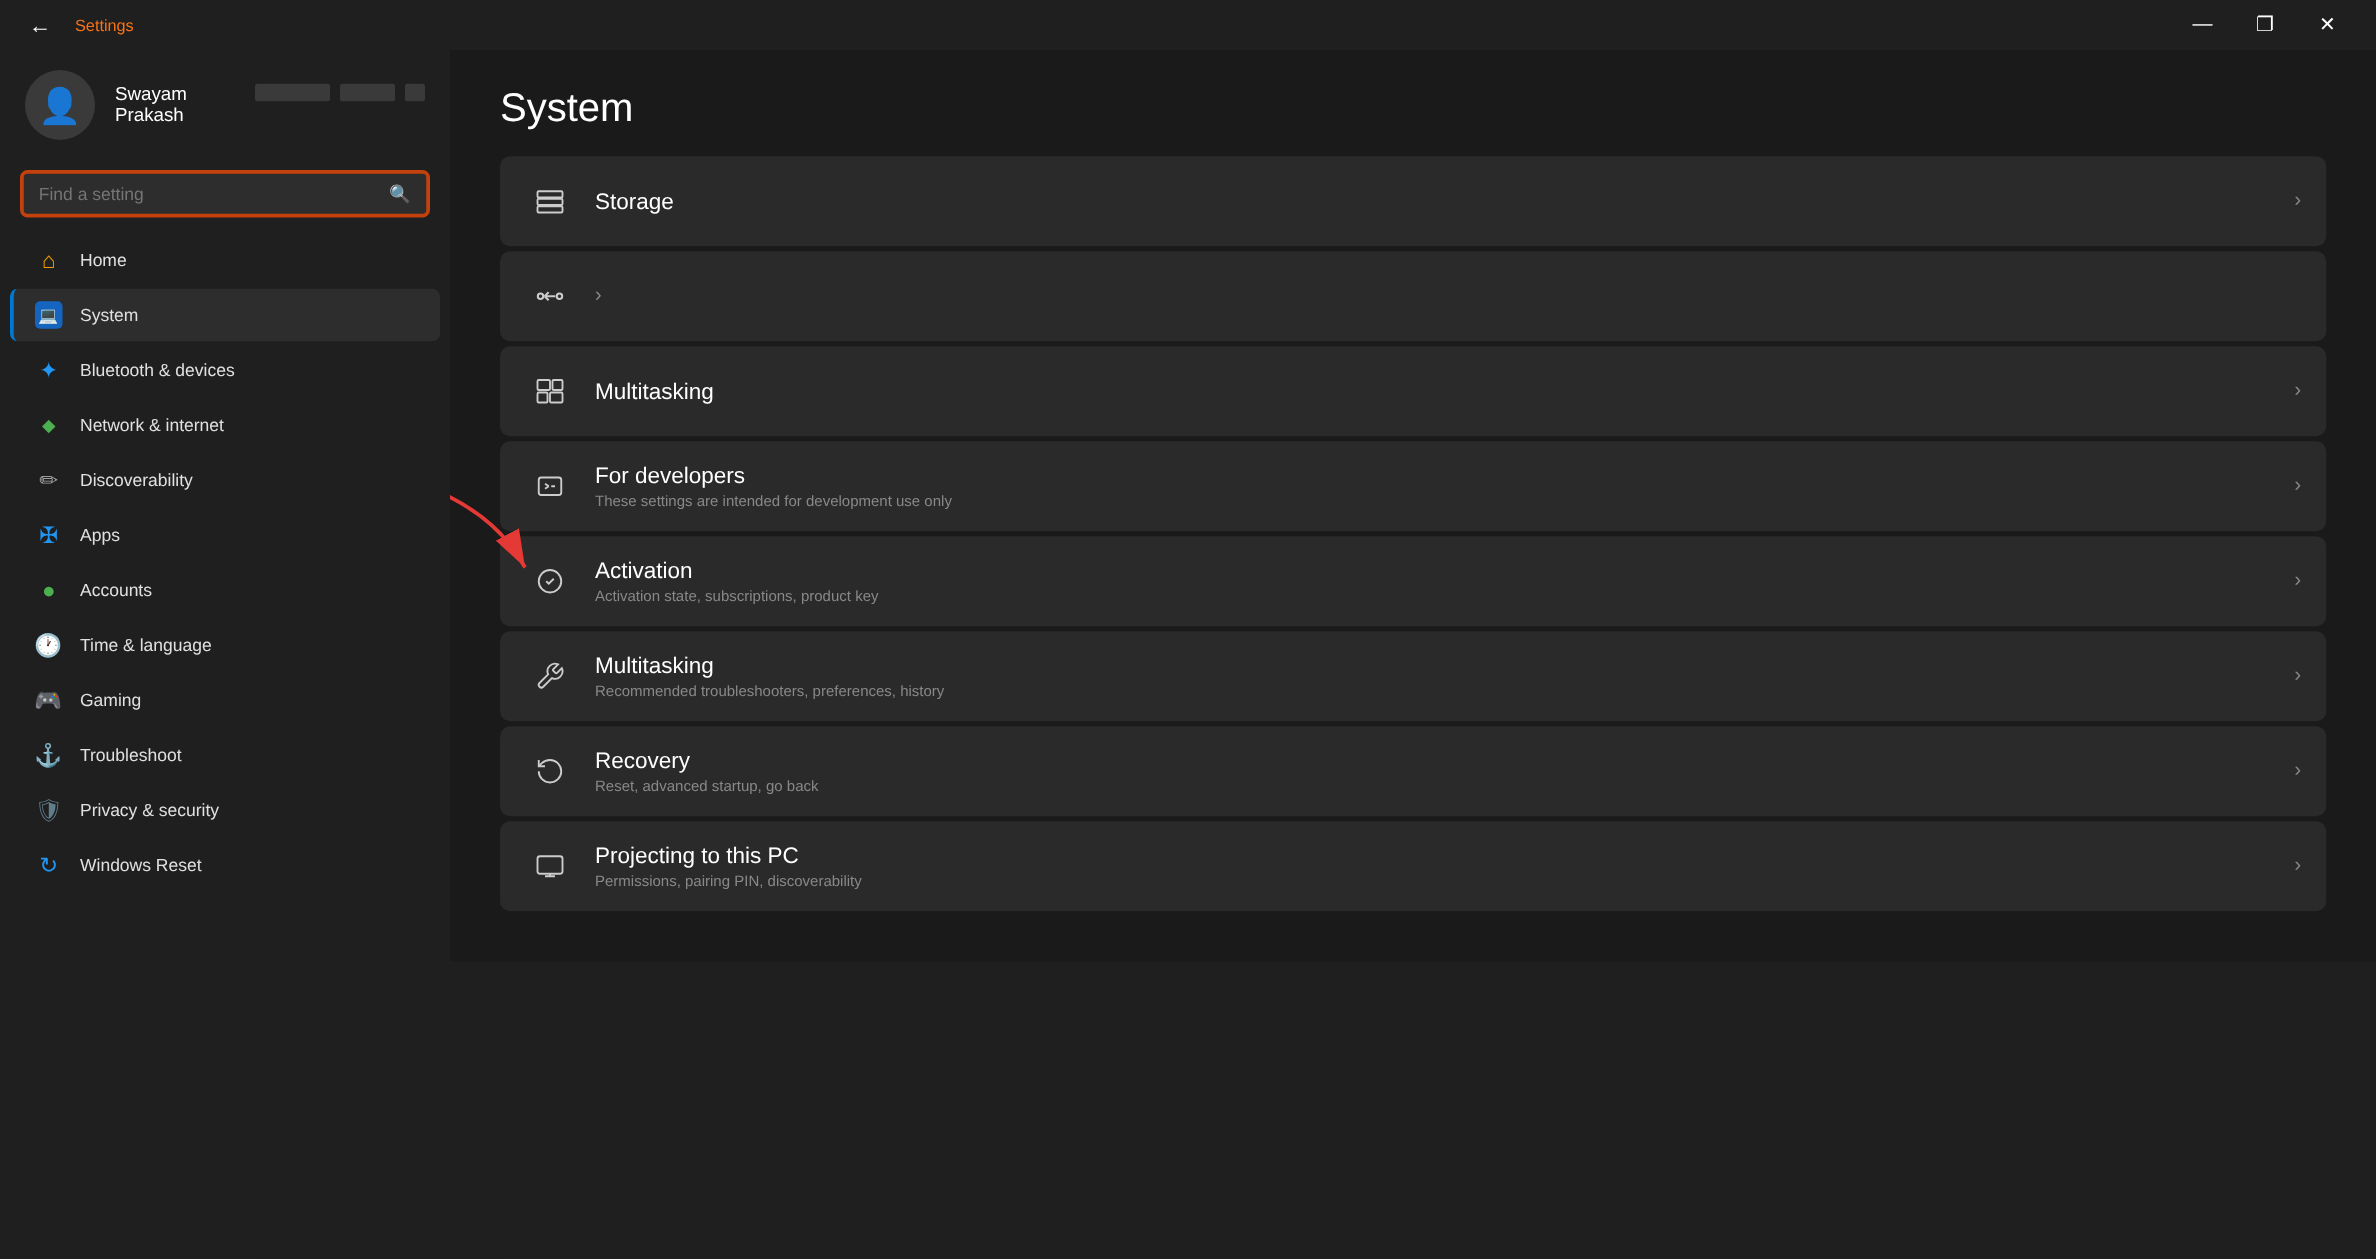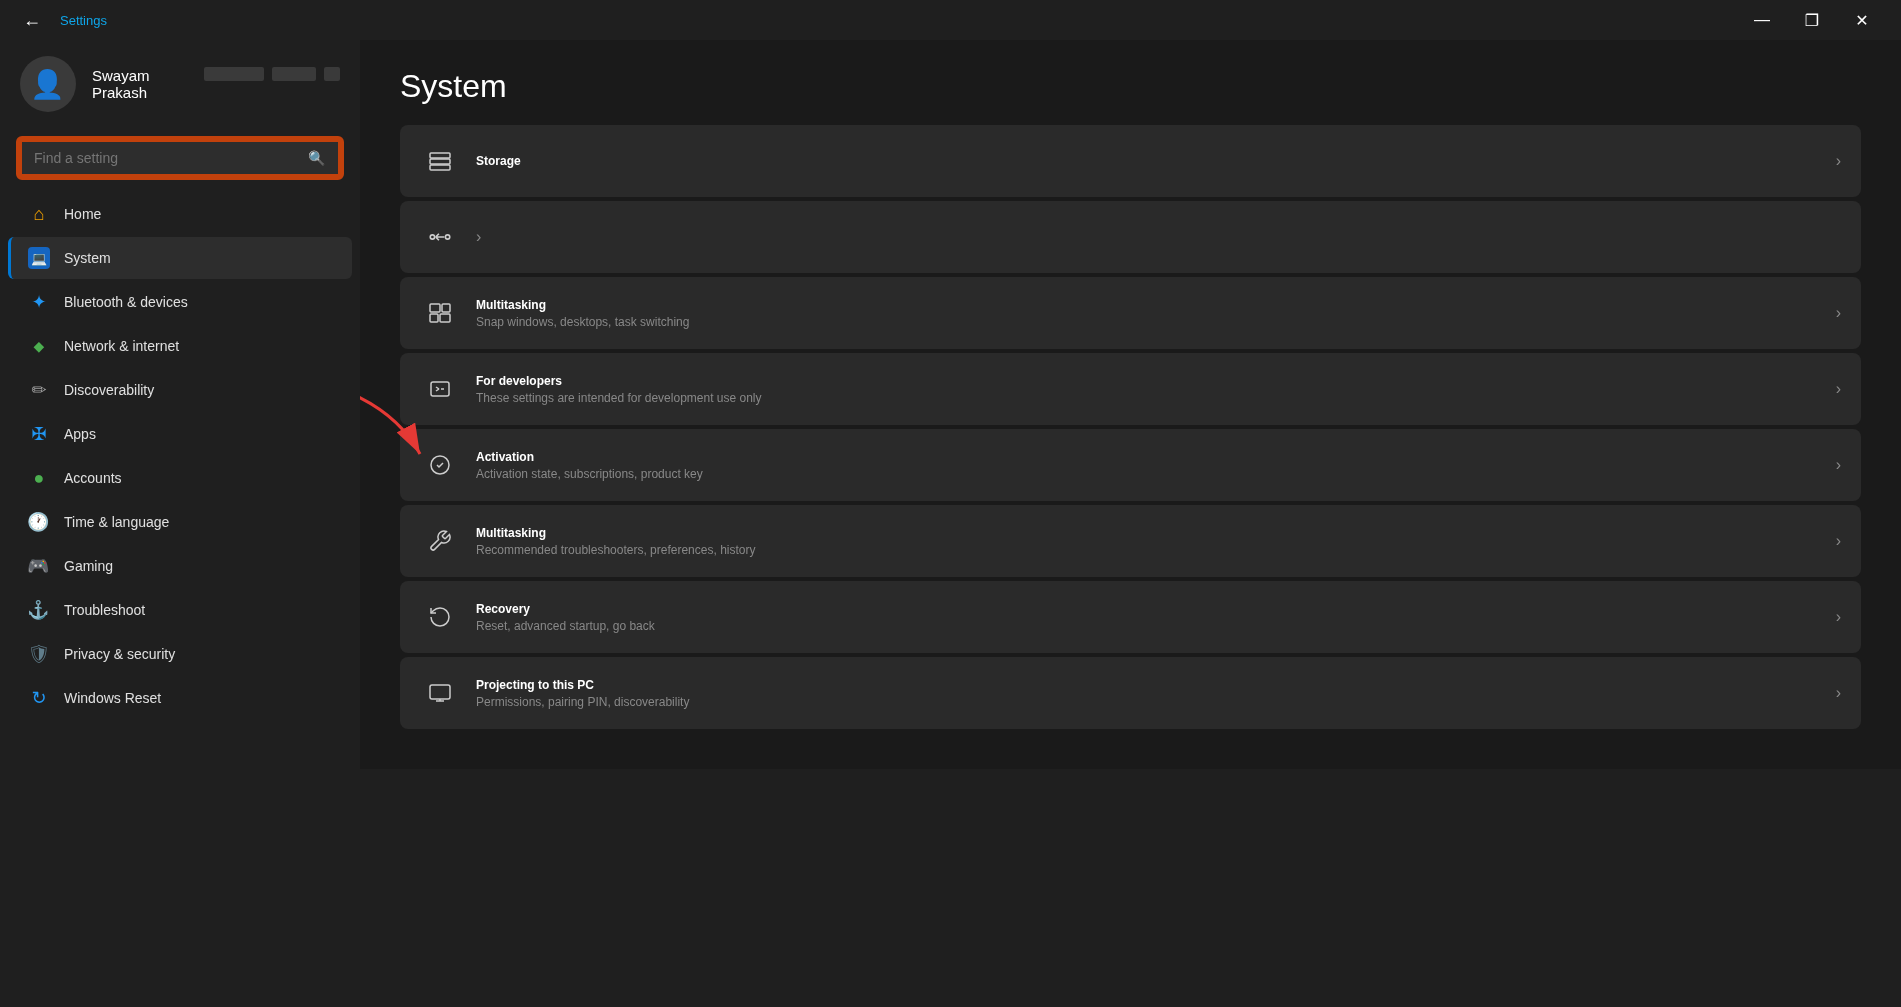--- a/index.html
+++ b/index.html
@@ -22,21 +22,21 @@
       background: #1f1f1f;
       height: 40px;
     }
     .title-bar-left {
       display: flex;
       align-items: center;
       gap: 12px;
     }
     .title-bar-title {
       font-size: 13px;
-      color: #0ea5e9;
+      color: #f97316;
     }
     .title-bar-controls {
       display: flex;
       gap: 4px;
     }
     .title-bar-btn {
       width: 46px;
       height: 32px;
       background: transparent;
       border: none;
@@ -115,21 +115,21 @@
       background: #3a3a3a;
       border-radius: 2px;
     }
     .badge-long { width: 60px; }
     .badge-medium { width: 44px; }
     .badge-small { width: 16px; }
 
     .search-box {
       margin: 4px 16px 12px 16px;
       background: #2d2d2d;
-      border: 6px solid #c2410c;
+      border: 3px solid #c2410c;
       border-radius: 6px;
       display: flex;
       align-items: center;
       padding: 8px 12px;
       gap: 8px;
       cursor: text;
     }
     .search-input {
       background: transparent;
       border: none;
@@ -215,22 +215,22 @@
       color: #cccccc;
       flex-shrink: 0;
     }
     .settings-item-text {
       flex: 1;
       display: flex;
       flex-direction: column;
       gap: 3px;
     }
     .settings-item-title {
-      font-size: 12px;
-      font-weight: 700;
+      font-size: 18px;
+      font-weight: 400;
       color: #ffffff;
     }
     .settings-item-desc {
       font-size: 12px;
       color: #888888;
     }
     .settings-item-arrow {
       color: #888888;
       font-size: 16px;
     }
@@ -364,21 +364,20 @@
           <div class="settings-item-icon">
             <svg width="24" height="24" viewBox="0 0 24 24" fill="none" stroke="#ccc" stroke-width="1.5">
               <rect x="2" y="3" width="10" height="8" rx="1"></rect>
               <rect x="14" y="3" width="8" height="8" rx="1"></rect>
               <rect x="2" y="13" width="8" height="8" rx="1"></rect>
               <rect x="12" y="13" width="10" height="8" rx="1"></rect>
             </svg>
           </div>
           <div class="settings-item-text">
             <span class="settings-item-title">Multitasking</span>
-            <span class="settings-item-desc">Snap windows, desktops, task switching</span>
           </div>
           <span class="settings-item-arrow">›</span>
         </div>
 
         <div class="settings-item">
           <div class="settings-item-icon">
             <svg width="24" height="24" viewBox="0 0 24 24" fill="none" stroke="#ccc" stroke-width="1.5">
               <rect x="3" y="5" width="18" height="14" rx="2"></rect>
               <line x1="8" y1="10" x2="11" y2="12"></line>
                 <line x1="8" y1="14" x2="11" y2="12"></line>

